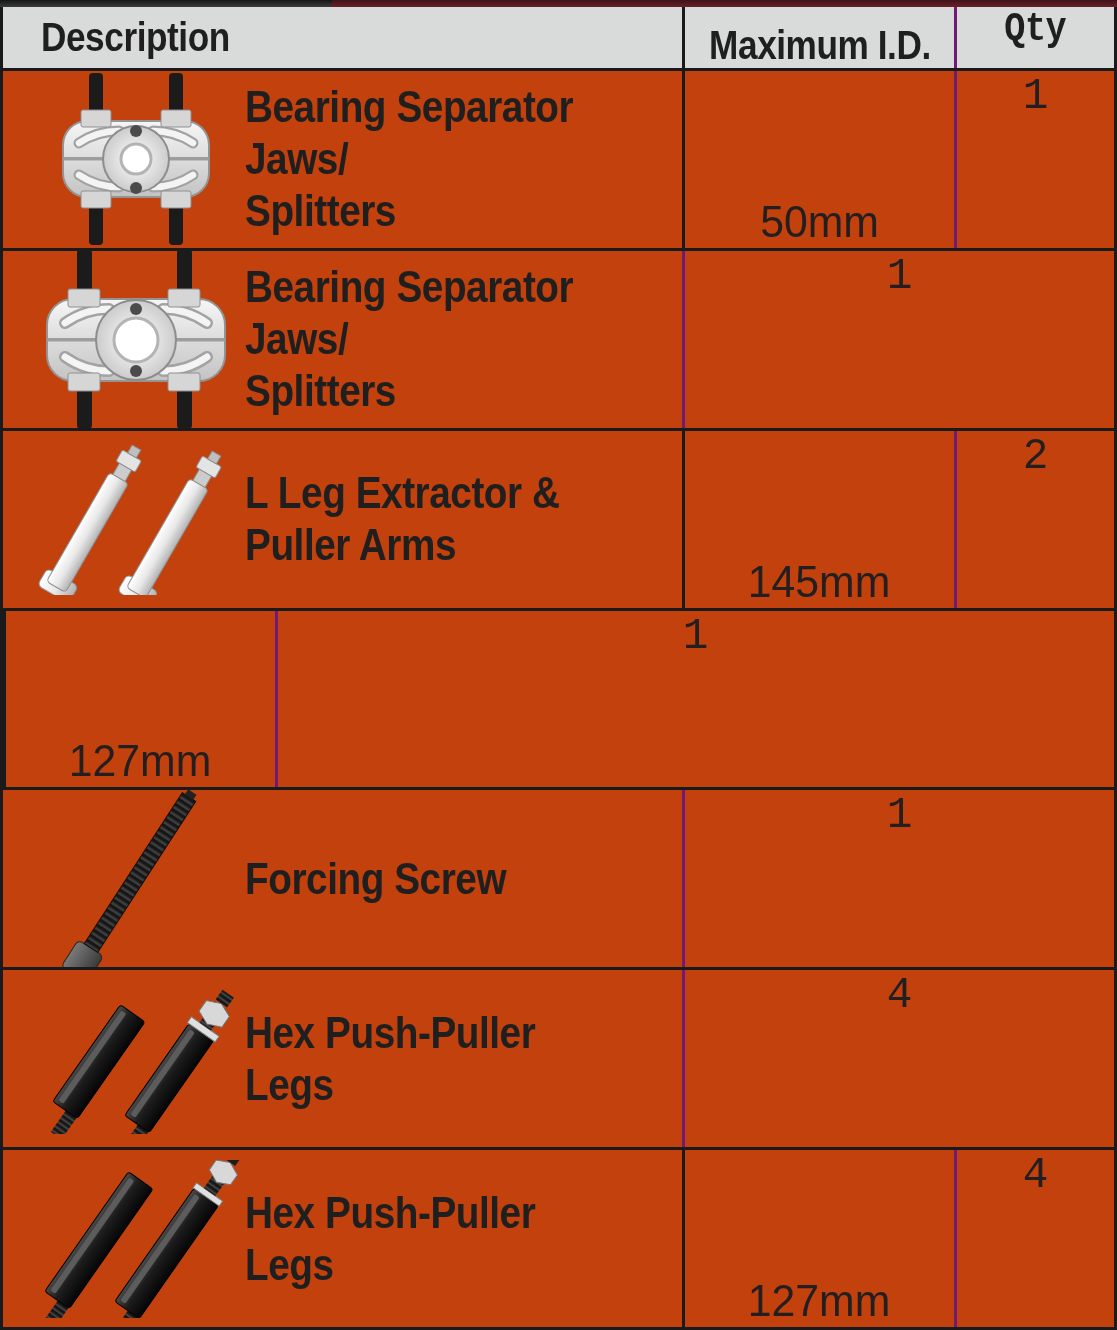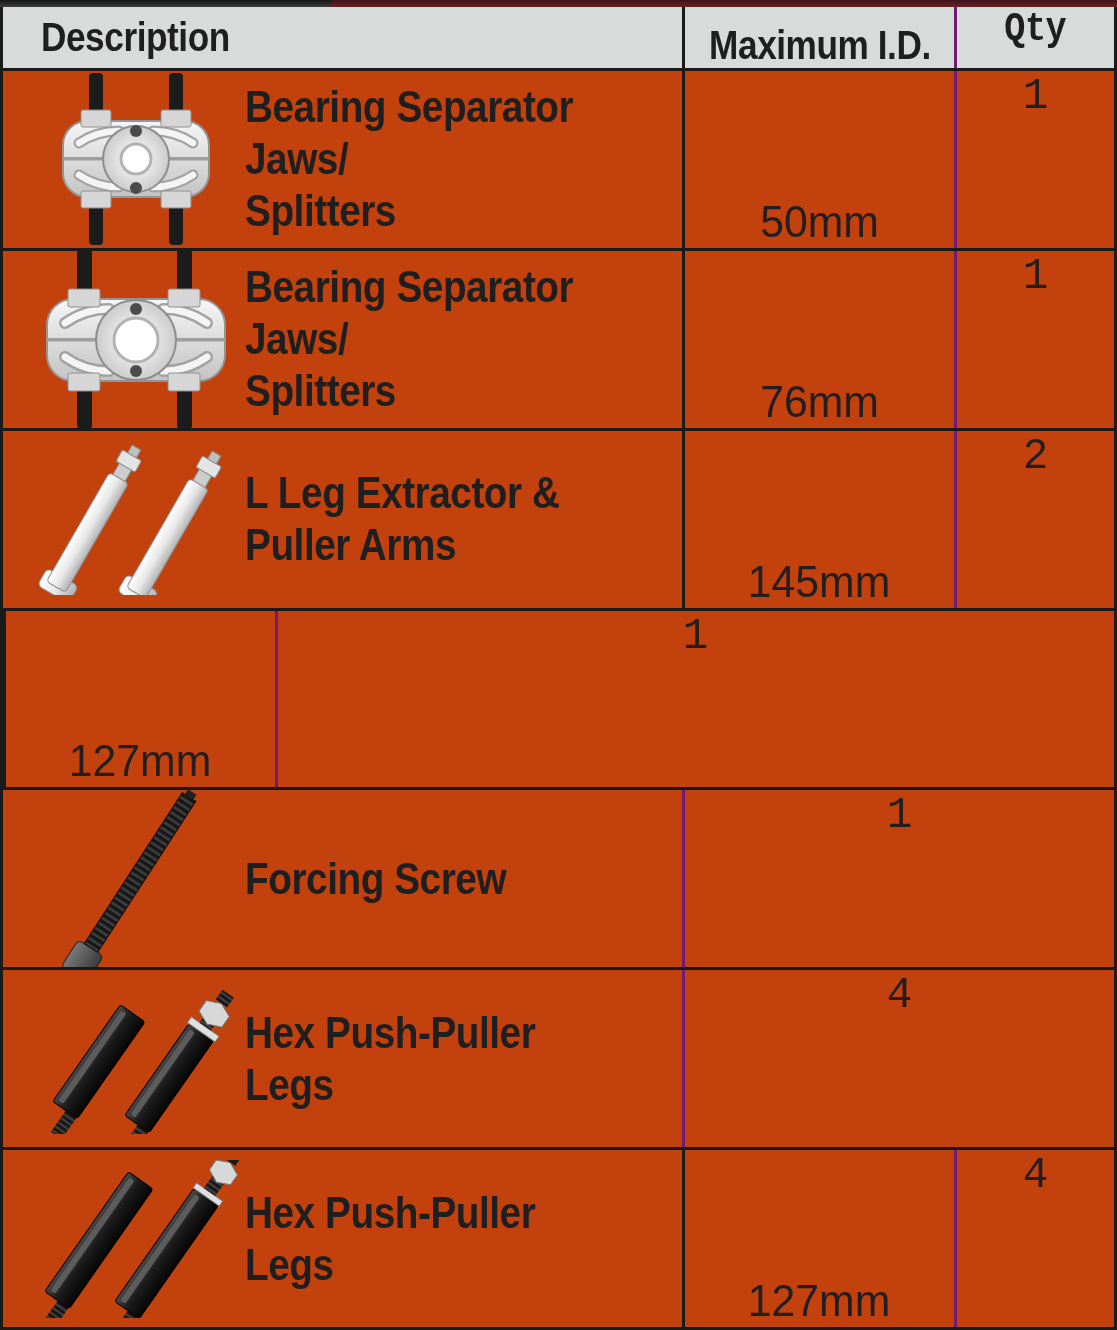--- a/index.html
+++ b/index.html
@@ -128,23 +128,20 @@
               <circle cx="107" cy="122" r="6" fill="#4b4b4b"></circle>
             <rect x="39" y="40" width="32" height="18" rx="2" fill="#d6d6d6" stroke="#8f8f8f"></rect>
             <rect x="139" y="40" width="32" height="18" rx="2" fill="#d6d6d6" stroke="#8f8f8f"></rect>
             <rect x="39" y="124" width="32" height="18" rx="2" fill="#d6d6d6" stroke="#8f8f8f"></rect>
             <rect x="139" y="124" width="32" height="18" rx="2" fill="#d6d6d6" stroke="#8f8f8f"></rect>
           </svg>
         </div>
         <div class="desc-text">Bearing Separator Jaws/
 Splitters</div>
       </div>
-      <div class="c-mid">
-          <span class="val">76mm</span>
-        </div>
       <div class="c-qty">
           <span class="val">1</span>
         </div>
     </div>
 
     <div class="row">
       <div class="c-desc">
         <div class="img-wrap">
           <svg width="212" height="152" viewBox="0 0 212 152">
             <defs>

